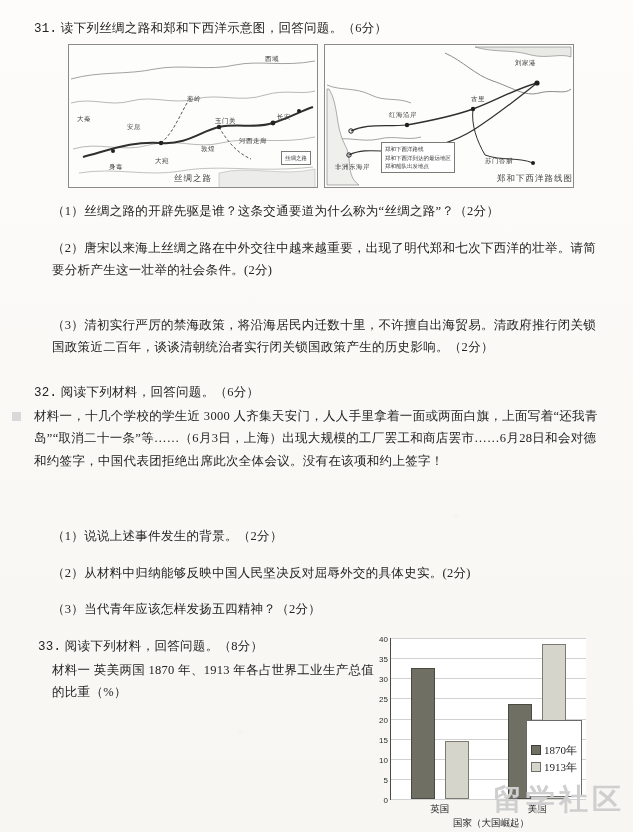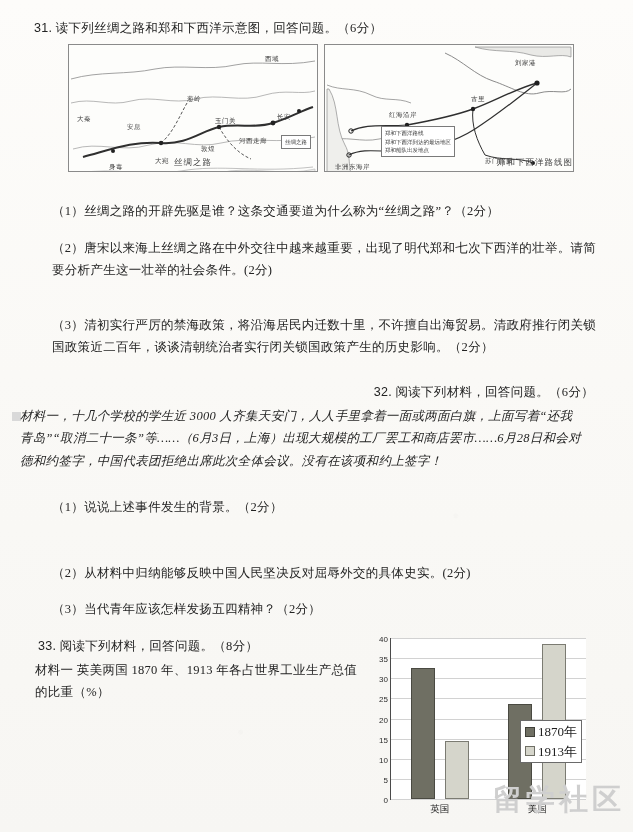--- a/index.html
+++ b/index.html
@@ -30,35 +30,35 @@
       radial-gradient(circle at 38% 88%, rgba(0,0,0,0.012) 0 2px, transparent 3px);
   }
   .q {
     position: absolute;
     font-size: 12.5px;
     line-height: 1.75;
     letter-spacing: 0.3px;
     color: #232323;
   }
   .qnum {
-    font-family: Liberation Sans, sans-serif;
+    font-family: Liberation Mono, monospace;
   }
   .sub {
     font-size: 12.5px;
     line-height: 1.78;
   }
 
   
   #q31-head { left: 34px; top: 18px; width: 560px; }
   #maps {
     position: absolute;
     left: 68px;
     top: 44px;
     width: 514px;
-    height: 128px;
+    height: 144px;
     display: flex;
     gap: 6px;
   }
   .mapbox {
     border: 1px solid #8a8a8a;
     background: #fdfdfb;
     position: relative;
     overflow: hidden;
   }
   .mapbox.left { width: 248px; }
@@ -86,30 +86,30 @@
     font-size: 5.5px;
     color: #333;
     padding: 2px 3px;
     line-height: 1.5;
   }
   #q31-1 { left: 52px; top: 200px; width: 545px; }
   #q31-2 { left: 52px; top: 237px; width: 545px; }
   #q31-3 { left: 52px; top: 314px; width: 545px; }
 
   
-  #q32-head { left: 34px; top: 382px; width: 560px; text-align: right; }
-  #q32-mat { left: 20px; top: 405px; width: 565px; font-style: italic; }
+  #q32-head { left: 34px; top: 382px; width: 560px; }
+  #q32-mat { left: 34px; top: 405px; width: 565px; }
   #q32-src { left: 34px; top: 497px; width: 565px; text-align: right; }
-  #q32-1 { left: 52px; top: 496px; width: 545px; }
+  #q32-1 { left: 52px; top: 525px; width: 545px; }
   #q32-2 { left: 52px; top: 562px; width: 545px; }
   #q32-3 { left: 52px; top: 598px; width: 545px; }
 
   
   #q33-head { left: 38px; top: 636px; width: 320px; }
-  #q33-mat { left: 35px; top: 659px; width: 330px; }
+  #q33-mat { left: 52px; top: 659px; width: 330px; }
 
   
   #chart {
     position: absolute;
     left: 360px;
     top: 634px;
     width: 232px;
     height: 192px;
   }
   #chart .plot {
@@ -165,22 +165,22 @@
     text-align: center;
     font-size: 9.5px;
     color: #1e1e1e;
   }
   #chart .legend {
     position: absolute;
     right: 10px;
     top: 86px;
     border: 1px solid #6a6a6a;
     background: #fff;
-    padding: 1px 4px;
-    font-size: 13px;
+    padding: 21px 4px;
+    font-size: 11px;
     line-height: 1.5;
     color: #1d1d1d;
   }
   #chart .legend .row {
     display: flex;
     align-items: center;
     gap: 3px;
     white-space: nowrap;
   }
   #chart .swatch {
@@ -392,18 +392,19 @@
       <div class="row">
         <span class="swatch s1"></span>
         <span>1870年</span>
       </div>
       <div class="row">
         <span class="swatch s2"></span>
         <span>1913年</span>
       </div>
     </div>
 
+    <div class="xaxis-title">国家（大国崛起）</div>
   </div>
 
   <div id="watermark">
     <div class="big">留学社区</div>
   </div>
 </div>
 
 </body></html>

